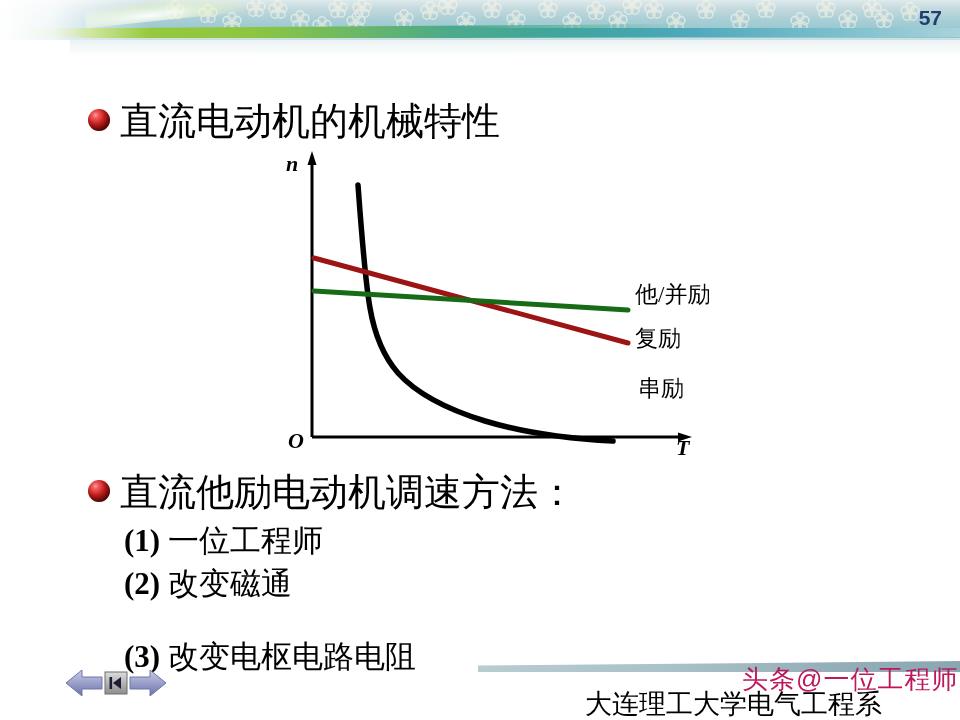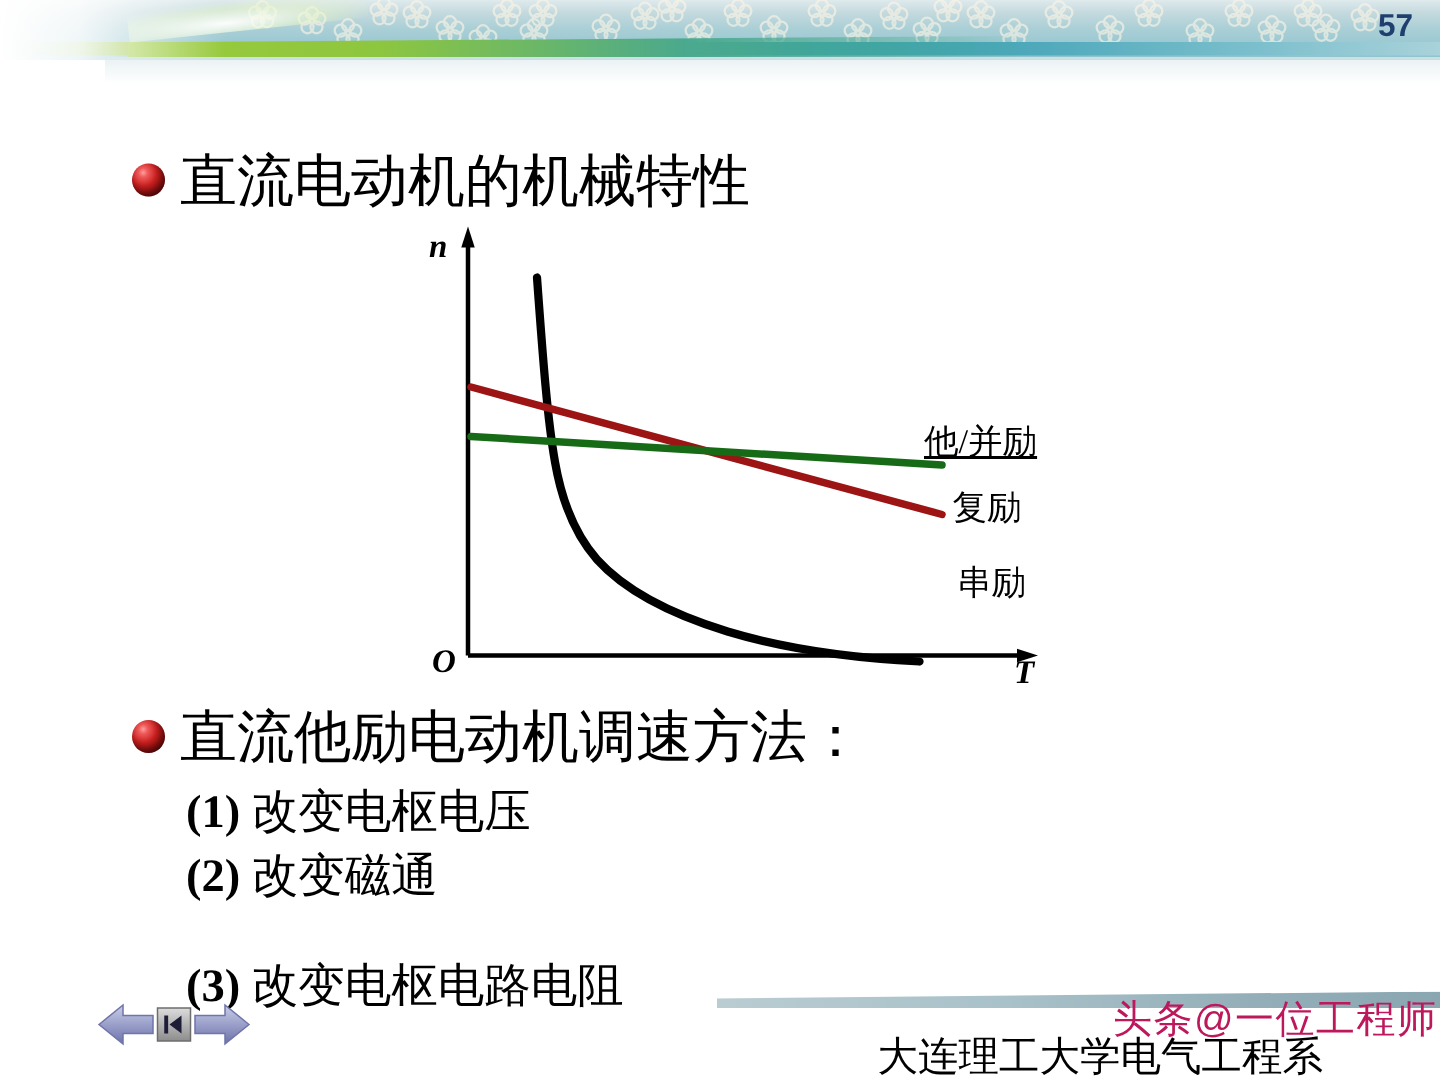--- a/index.html
+++ b/index.html
@@ -277,33 +277,33 @@
 
       <line x1="34" y1="113" x2="348" y2="198" stroke="#9c1414" stroke-width="5" stroke-linecap="round"></line>
 
       <line x1="34" y1="146" x2="348" y2="165" stroke="#176b17" stroke-width="5" stroke-linecap="round"></line>
     </svg>
 
     <div class="axis-label" style="left:6px; top:6px;">n</div>
     <div class="axis-label" style="left:8px; top:283px;">O</div>
     <div class="axis-label" style="left:396px; top:290px;">T</div>
 
-    <div class="curve-label" style="left:336px; top:134px;text-decoration:underline;">他/并励</div>
+    <div class="curve-label" style="left:355px; top:134px;">他/并励</div>
     <div class="curve-label" style="left:355px; top:178px;">复励</div>
     <div class="curve-label" style="left:358px; top:228px;">串励</div>
   </div>
 
   <div class="bullet-row" style="left:88px; top:471px;">
     <div class="bullet-dot"></div>
     <div class="bullet-text">直流他励电动机调速方法：</div>
   </div>
 
   <div class="sub-line" style="left:124px; top:520px;">
     <span class="sub-num">(1)</span>
-    <span>改变电枢电压</span>
+    <span>一位工程师</span>
   </div>
   <div class="sub-line" style="left:124px; top:563px;">
     <span class="sub-num">(2)</span>
     <span>改变磁通</span>
   </div>
   <div class="sub-line" style="left:124px; top:636px;">
     <span class="sub-num">(3)</span>
     <span>改变电枢电路电阻</span>
   </div>
 

